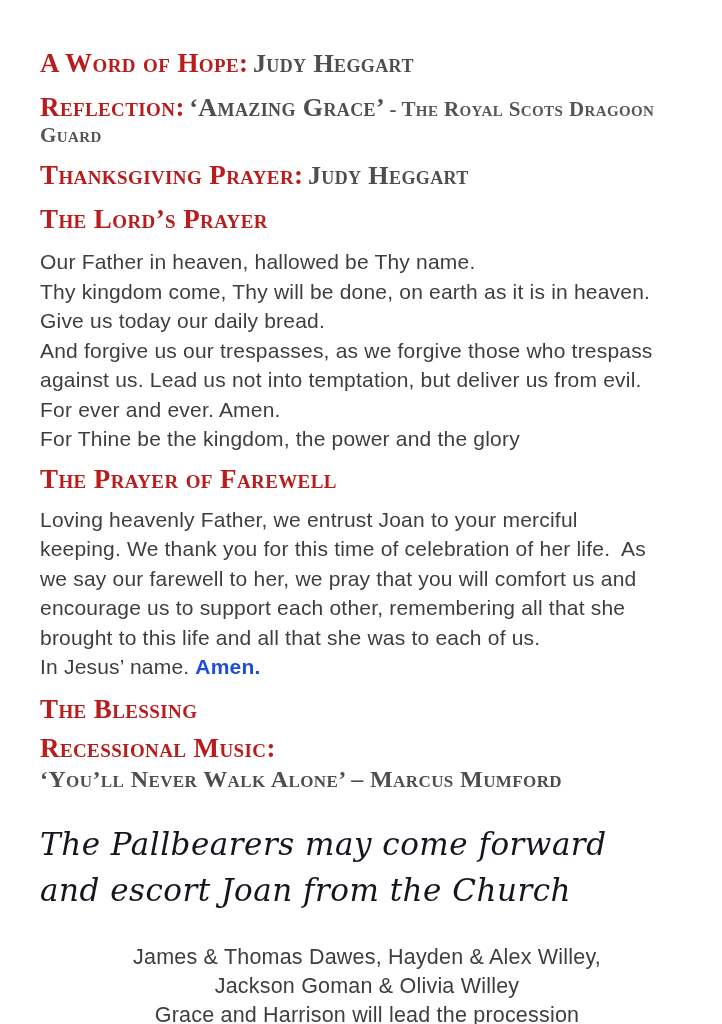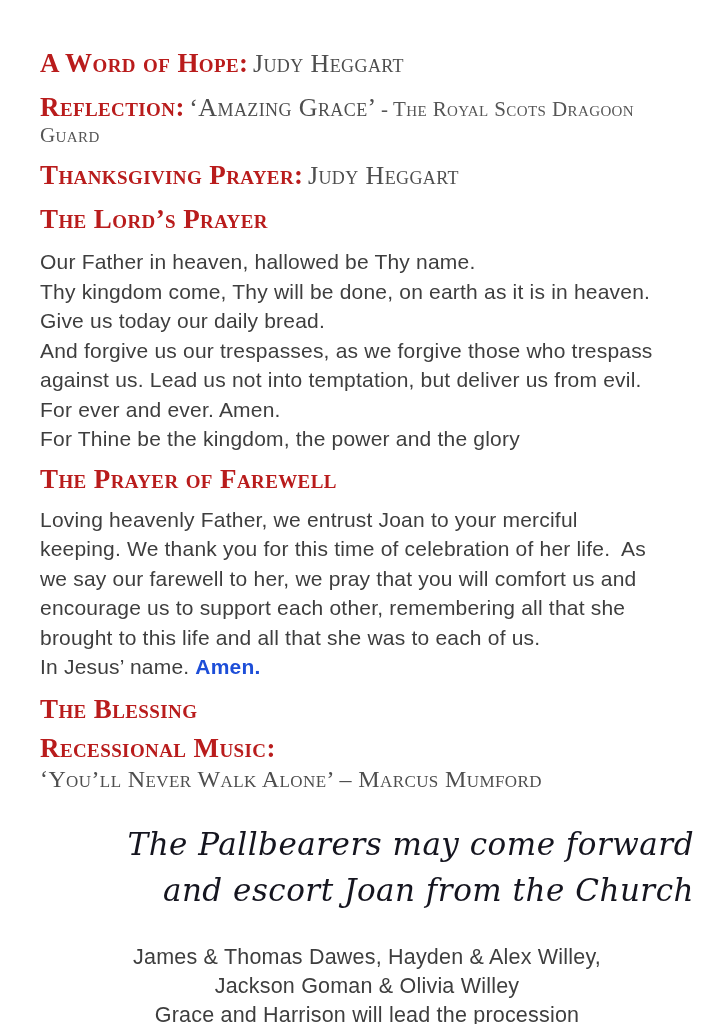--- a/index.html
+++ b/index.html
@@ -10,37 +10,37 @@
     font-family:"Liberation Sans", sans-serif; color:#3e3e3e;
   }
   
   .caps-row { margin-bottom:13px; line-height:1.15; }
   .caps-label {
     font-family:"Liberation Serif", serif; font-variant:small-caps;
     font-weight:700; color:#b91c1c; font-size:27px; letter-spacing:0.4px;
   }
   .caps-value {
     font-family:"Liberation Serif", serif; font-variant:small-caps;
-    font-weight:400; color:#4e4e4e; font-size:26px; letter-spacing:0.4px;
+    font-weight:700; color:#4e4e4e; font-size:26px; letter-spacing:0.4px;
   }
   .caps-sub { font-size:21px; color:#555; }
   .section-heading { display:block; margin:4px 0 6px 0; }
   
   .body-block { margin:12px 0 10px 0; }
   .body-line {
     font-family:"Liberation Sans", sans-serif; font-size:21px;
     line-height:29.5px; color:#3e3e3e; letter-spacing:0.2px;
     white-space:pre-wrap;
   }
   .bold { font-weight:700; color:#1d4ed8; }
   
   .song-line { display:block; margin-top:2px; }
   
   .script-block {
-    text-align:right; margin-top:28px;
+    text-align:left; margin-top:28px;
     font-family:"DejaVu Serif", serif; font-style:italic;
     font-size:31px; line-height:46px; color:#15151f; letter-spacing:0.5px;
   }
   
   .procession-block {
     text-align:center; margin-top:30px;
     font-size:21.5px; line-height:29px; color:#3e3e3e; letter-spacing:0.2px;
   }
 </style>
 </head>

